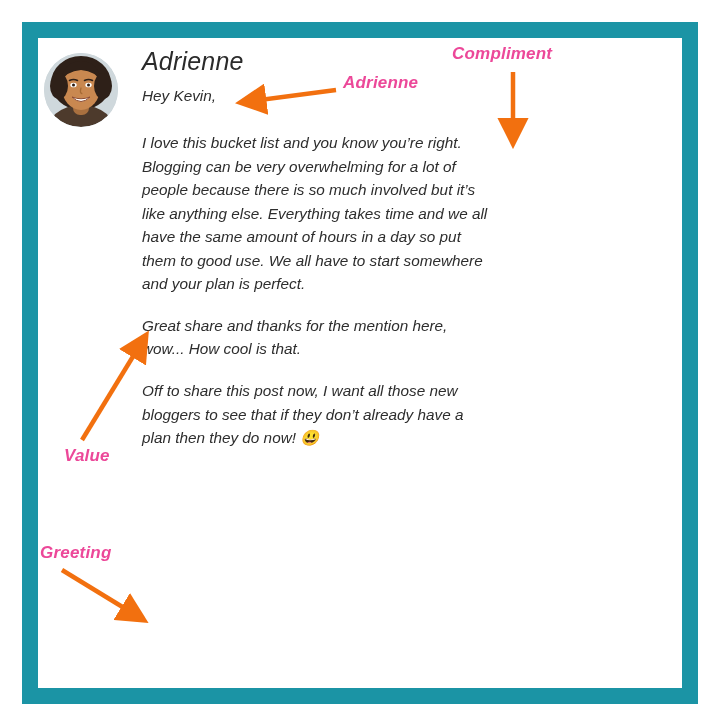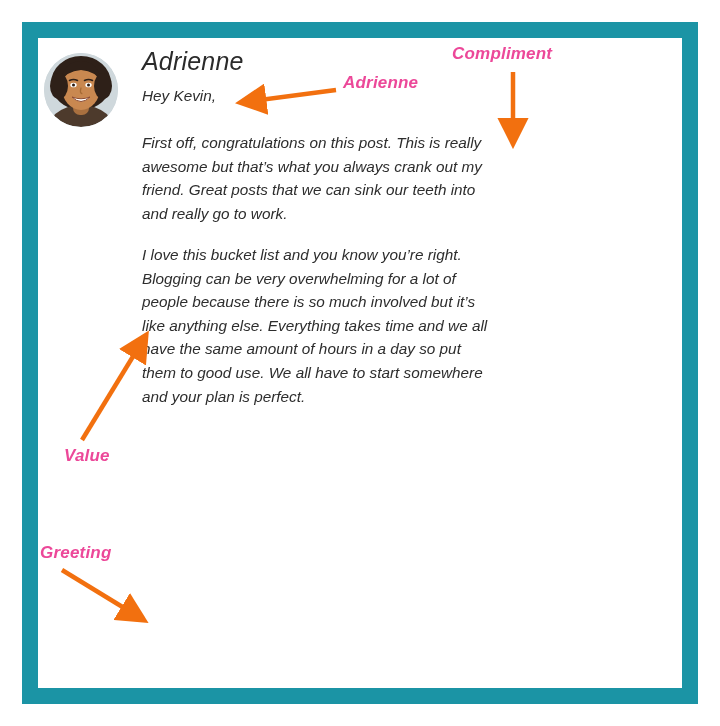--- a/index.html
+++ b/index.html
@@ -141,22 +141,23 @@
         <path d="M37 35 Q35.5 40 37.8 40.5" stroke="#a56a34" stroke-width="1.3" fill="none" stroke-linecap="round"></path>
 
         <path d="M28 44 Q37 53 46 44 Q37 47.5 28 44 Z" fill="#ffffff" stroke="#8b4b33" stroke-width="1"></path>
       </g>
     </svg>
   </div>
 
   <div id="comment">
     <div id="author">Adrienne</div>
     <p class="para greeting">Hey Kevin,</p>
-    <p class="para">First off, congratulations on this post. This is really awesome but that’s what you always crank out my friend. Great posts that we can sink our teeth into and really go to work.</p>
     <p class="para">I love this bucket list and you know you’re right. Blogging can be very overwhelming for a lot of people because there is so much involved but it’s like anything else. Everything takes time and we all have the same amount of hours in a day so put them to good use. We all have to start somewhere and your plan is perfect.</p>
+    <p class="para">Great share and thanks for the mention here, wow... How cool is that.</p>
+    <p class="para last">Off to share this post now, I want all those new bloggers to see that if they don’t already have a plan then they do now! 😃</p>
   </div>
 
   <div class="annot" id="annot-greeting">Adrienne</div>
   <div class="annot" id="annot-compliment">Compliment</div>
   <div class="annot" id="annot-value">Value</div>
   <div class="annot" id="annot-promise">Greeting</div>
 
   <svg id="arrows" viewBox="0 0 720 726">
     <defs>
       <marker id="ah" markerWidth="7" markerHeight="7" refX="3.2" refY="3.5" orient="auto">

